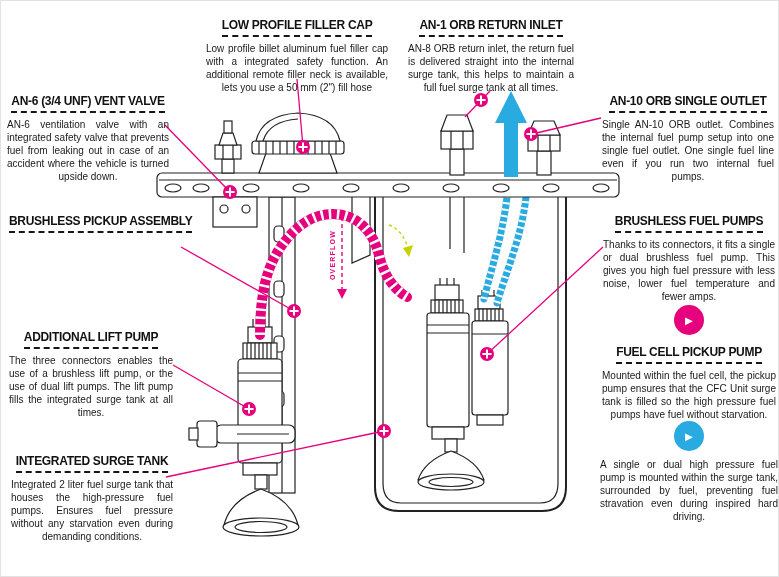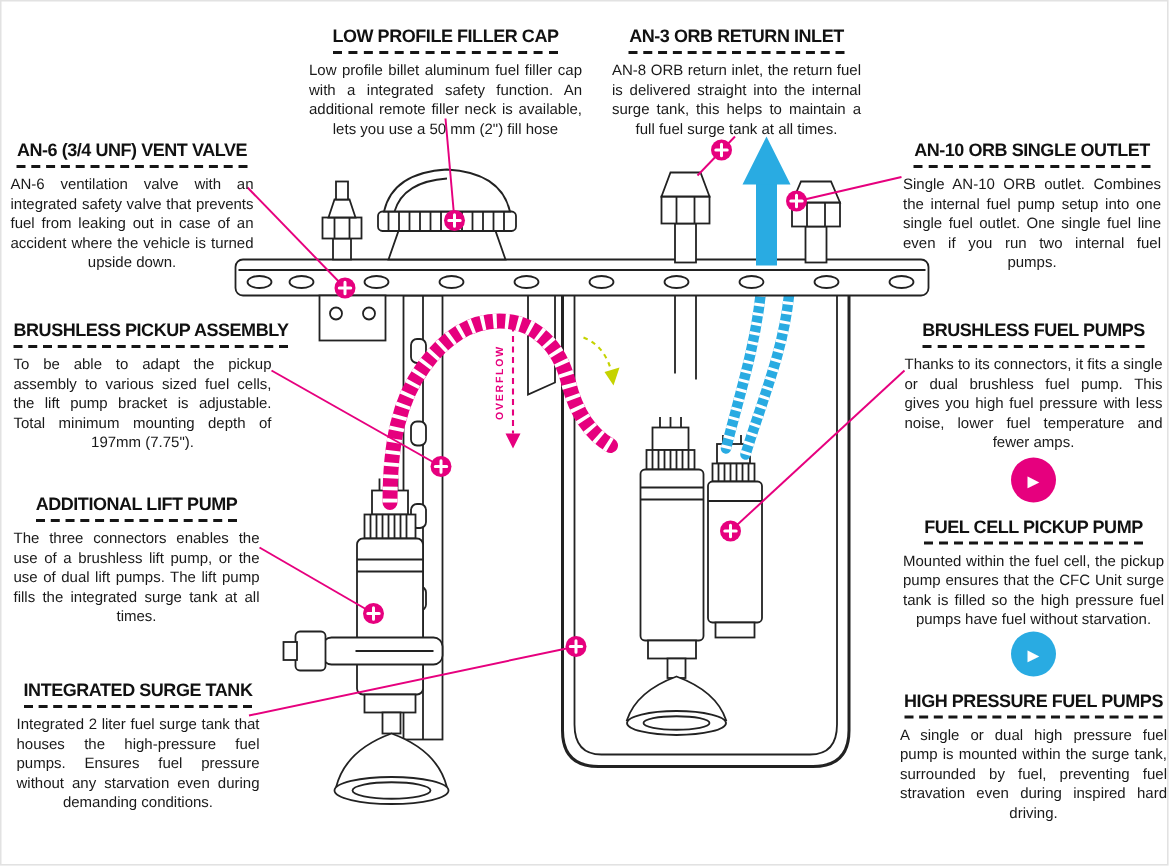--- a/index.html
+++ b/index.html
@@ -229,37 +229,36 @@
         </g>
     </g>
   </svg>
 
   <div class="callout" style="left:205px;top:14px;width:182px">
     <div class="co-title">LOW PROFILE FILLER CAP</div>
     <p class="co-body">Low profile billet aluminum fuel filler cap with a integrated safety function. An additional remote filler neck is available, lets you use a 50 mm (2") fill hose</p>
   </div>
 
   <div class="callout" style="left:407px;top:14px;width:166px">
-    <div class="co-title">AN-3 ORB RETURN INLET</div>
+    <div class="co-title">AN-1 ORB RETURN INLET</div>
     <p class="co-body">AN-8 ORB return inlet, the return fuel is delivered straight into the internal surge tank, this helps to maintain a full fuel surge tank at all times.</p>
   </div>
 
   <div class="callout" style="left:6px;top:90px;width:162px">
     <div class="co-title">AN-6 (3/4 UNF) VENT VALVE</div>
     <p class="co-body">AN-6 ventilation valve with an integrated safety valve that prevents fuel from leaking out in case of an accident where the vehicle is turned upside down.</p>
   </div>
 
   <div class="callout" style="left:601px;top:90px;width:172px">
     <div class="co-title">AN-10 ORB SINGLE OUTLET</div>
     <p class="co-body">Single AN-10 ORB outlet. Combines the internal fuel pump setup into one single fuel outlet. One single fuel line even if you run two internal fuel pumps.</p>
   </div>
 
   <div class="callout" style="left:8px;top:210px;width:172px">
     <div class="co-title">BRUSHLESS PICKUP ASSEMBLY</div>
-    <p class="co-body">To be able to adapt the pickup assembly to various sized fuel cells, the lift pump bracket is adjustable. Total minimum mounting depth of 197mm (7.75").</p>
   </div>
 
   <div class="callout" style="left:8px;top:326px;width:164px">
     <div class="co-title">ADDITIONAL LIFT PUMP</div>
     <p class="co-body">The three connectors enables the use of a brushless lift pump, or the use of dual lift pumps. The lift pump fills the integrated surge tank at all times.</p>
   </div>
 
   <div class="callout" style="left:602px;top:210px;width:172px">
     <div class="co-title">BRUSHLESS FUEL PUMPS</div>
     <p class="co-body">Thanks to its connectors, it fits a single or dual brushless fuel pump. This gives you high fuel pressure with less noise, lower fuel temperature and fewer amps.</p>
@@ -275,17 +274,16 @@
 
   <div class="callout" style="left:10px;top:450px;width:162px">
     <div class="co-title">INTEGRATED SURGE TANK</div>
     <p class="co-body">Integrated 2 liter fuel surge tank that houses the high-pressure fuel pumps. Ensures fuel pressure without any starvation even during demanding conditions.</p>
   </div>
 
   <div class="callout" style="left:599px;top:420px;width:178px">
     <div class="badge badge-cyan">
       <span>►</span>
     </div>
-    <div class="co-title">HIGH PRESSURE FUEL PUMPS</div>
     <p class="co-body">A single or dual high pressure fuel pump is mounted within the surge tank, surrounded by fuel, preventing fuel stravation even during inspired hard driving.</p>
   </div>
 
 </div>
 
 </body></html>

